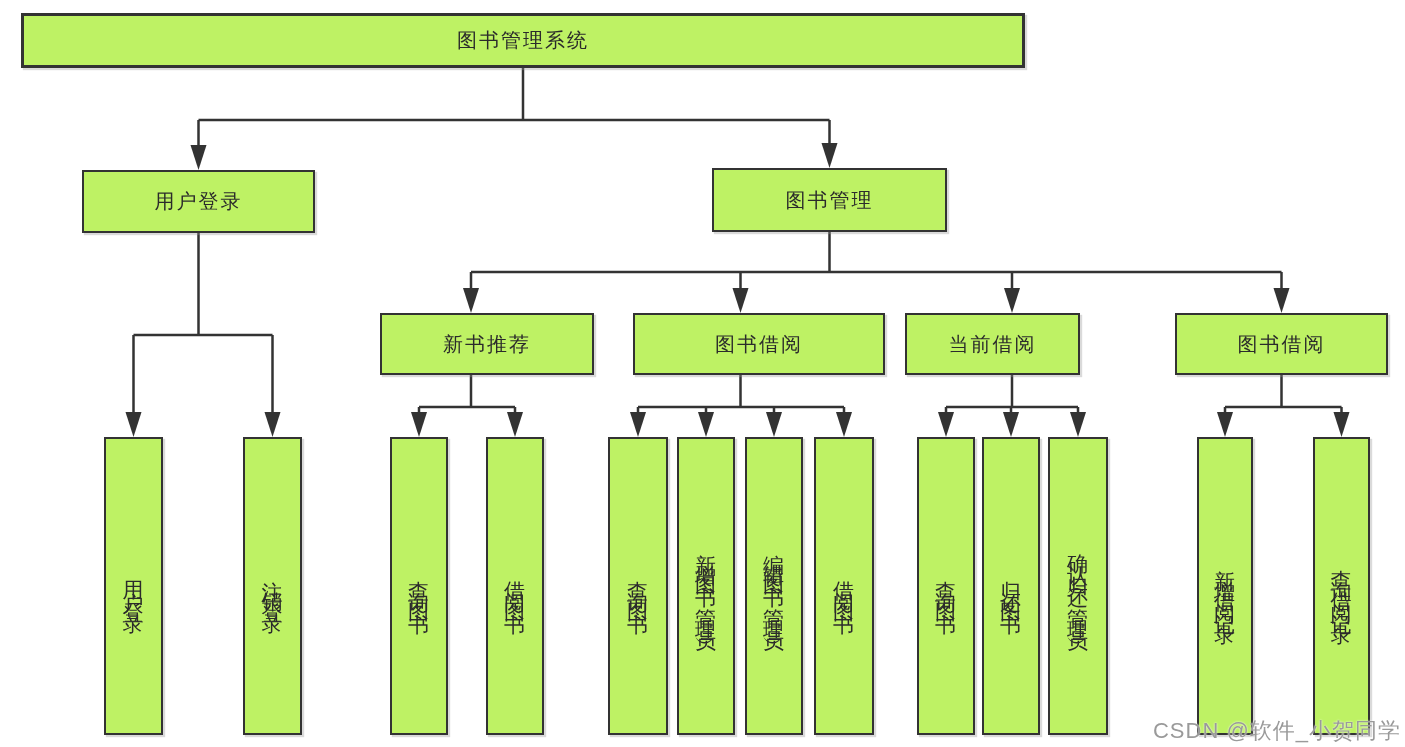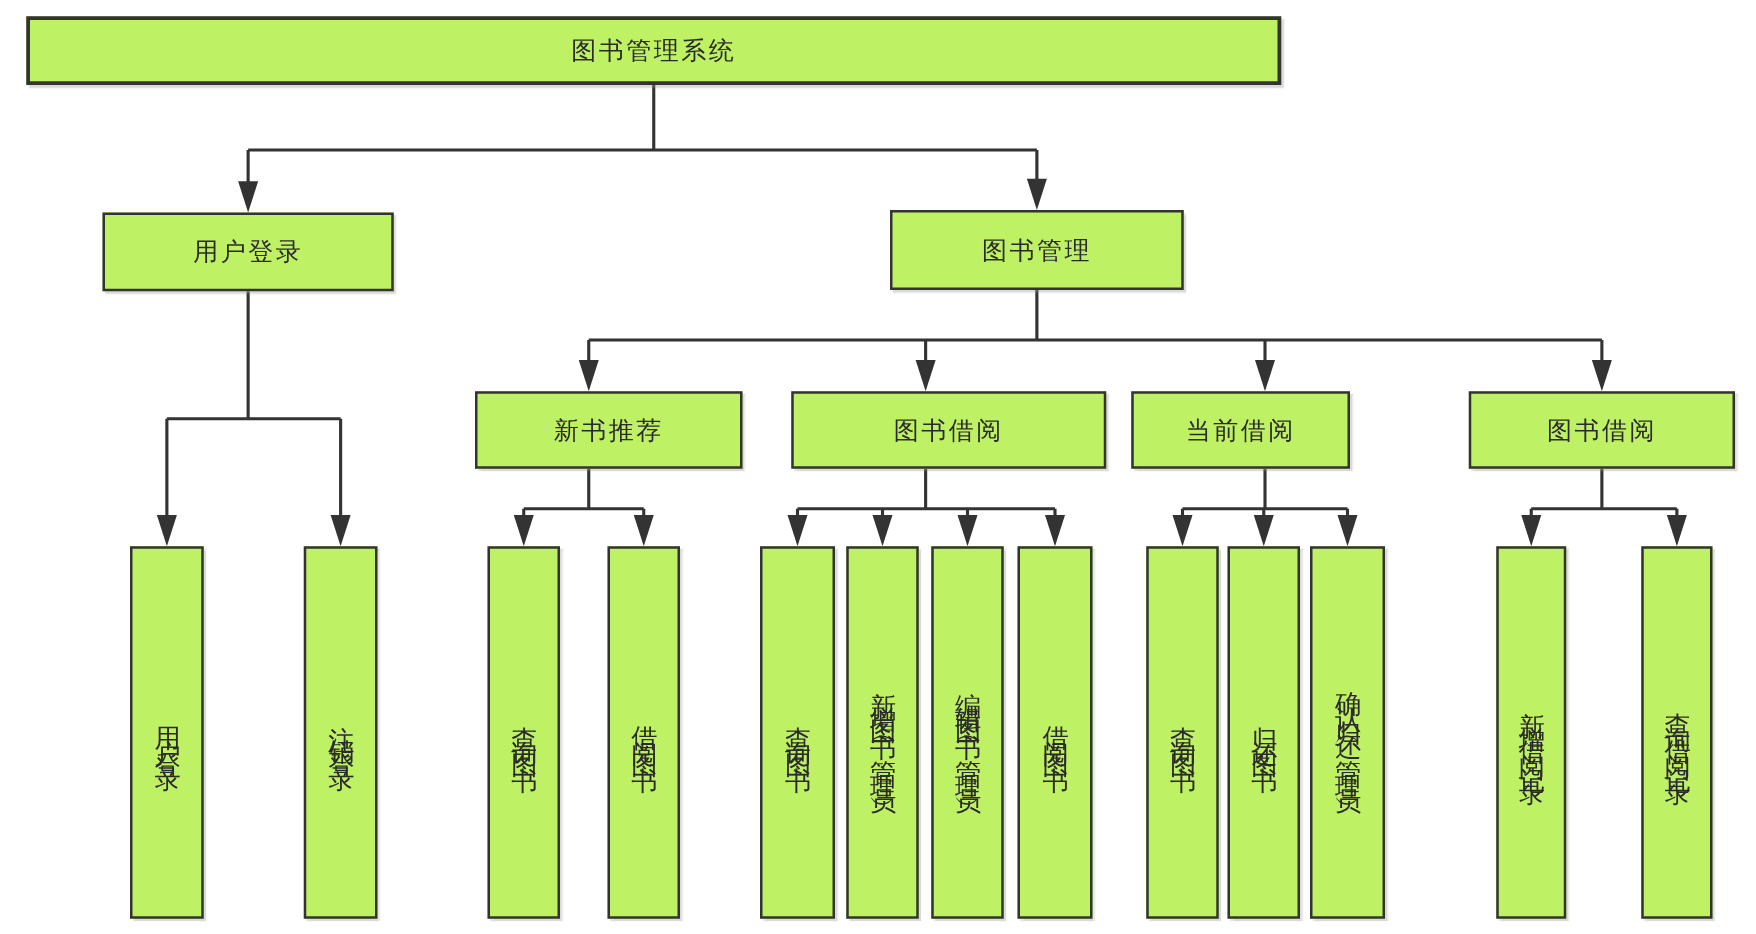--- a/index.html
+++ b/index.html
@@ -145,14 +145,15 @@
     <span class="vlabel">确认归还（管理员）</span>
   </div>
 
   <div class="box vbox" style="left:1197px;top:437px;width:56px;height:298px;">
     <span class="vlabel">新增借阅记录</span>
   </div>
   <div class="box vbox" style="left:1313px;top:437px;width:57px;height:298px;">
     <span class="vlabel">查询借阅记录</span>
   </div>
 
+  <div class="watermark">CSDN @软件_小贺同学</div>
 
 </div>
 
 </body></html>

